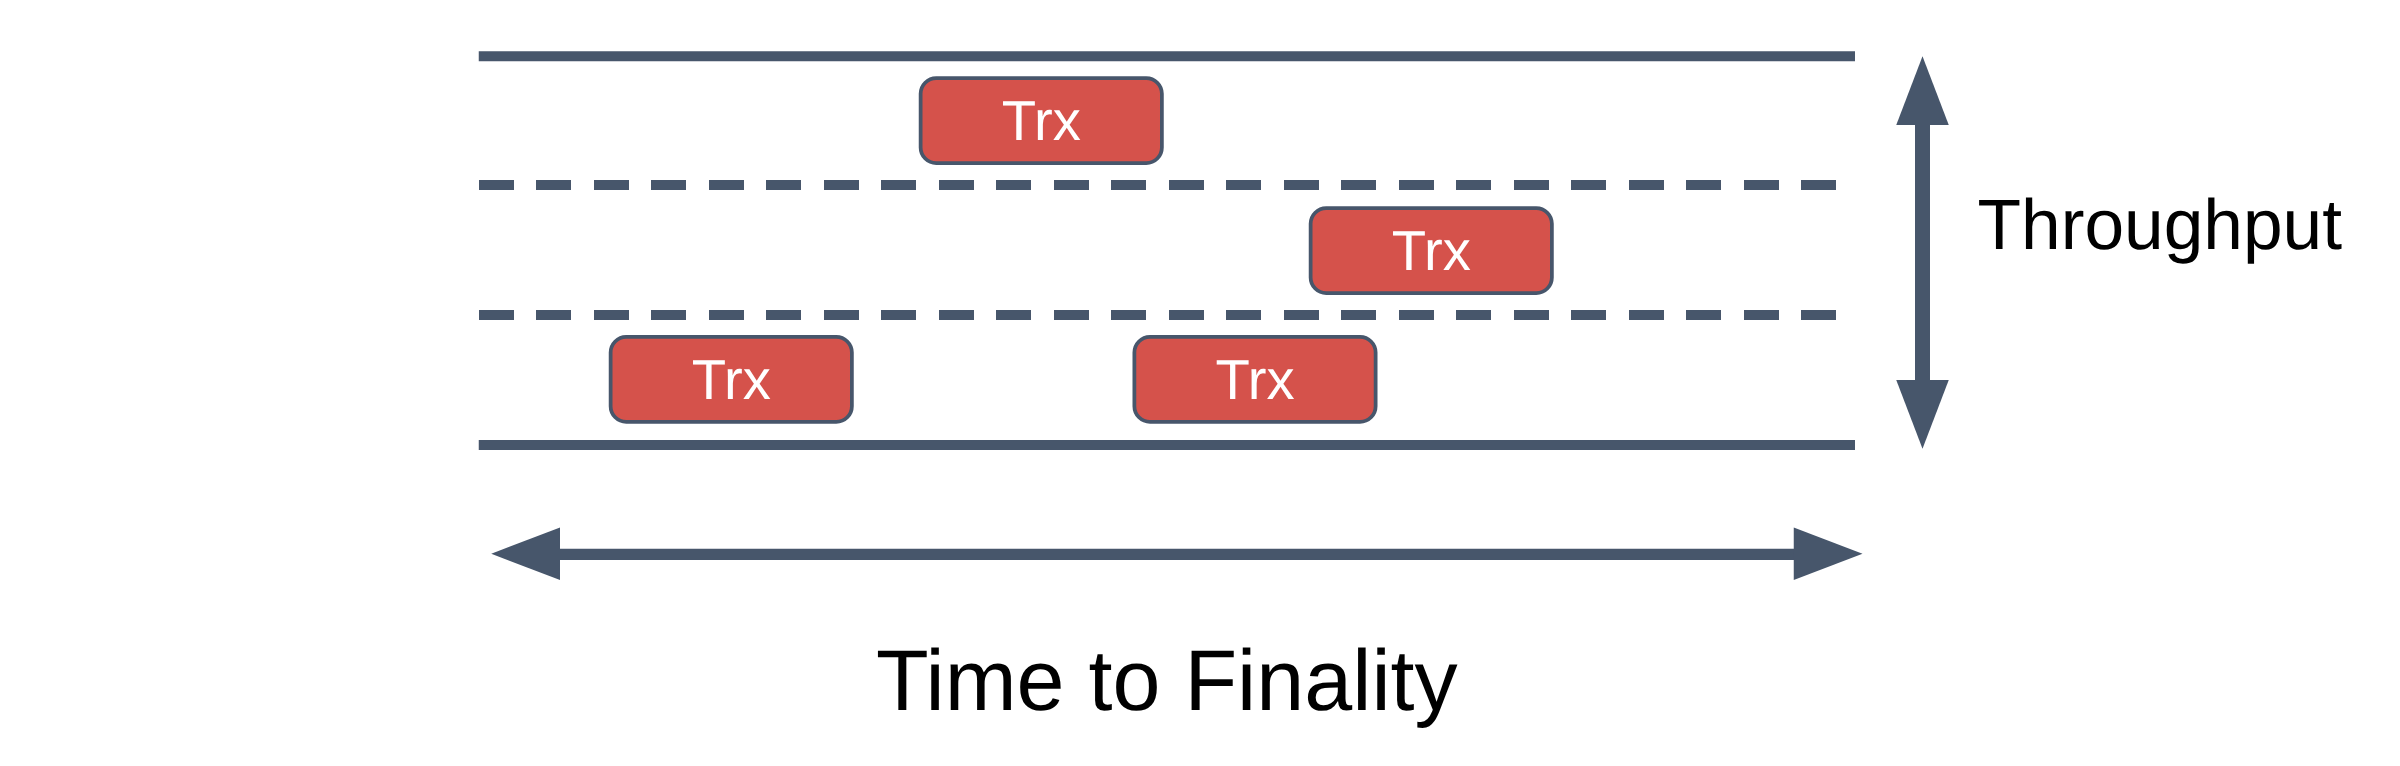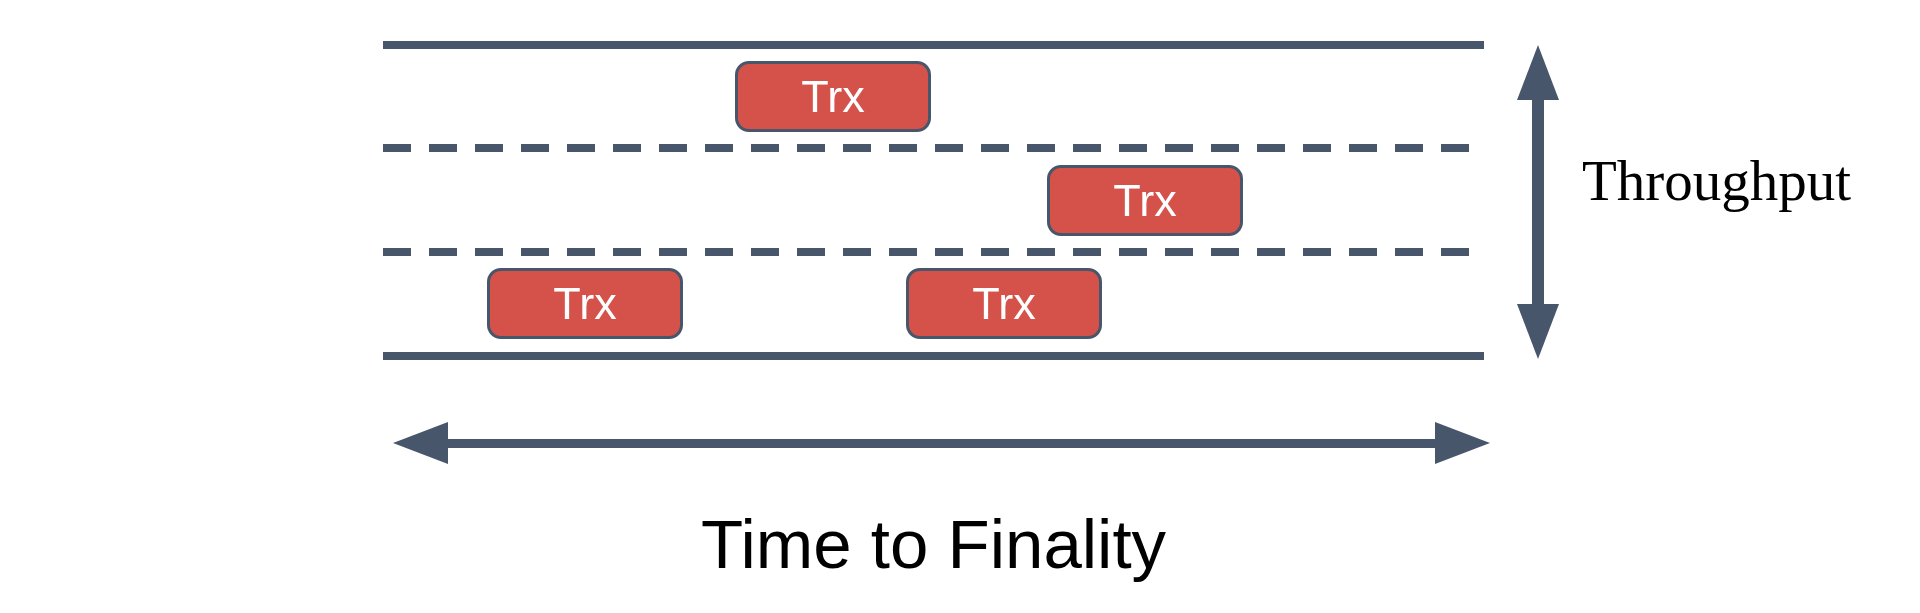--- a/index.html
+++ b/index.html
@@ -100,21 +100,20 @@
   .axis-label{
     position:absolute;
     color:var(--label-text);
     white-space:nowrap;
   }
   .throughput-label{
     left:1582px;
     top:152px;
     font-size:57px;
     line-height:1;
-    font-family:Liberation Serif, serif;
   }
   .finality-label{
     left:383px;
     top:510px;
     width:1101px;
     text-align:center;
     font-size:69px;
     line-height:1;
   }
 </style>

